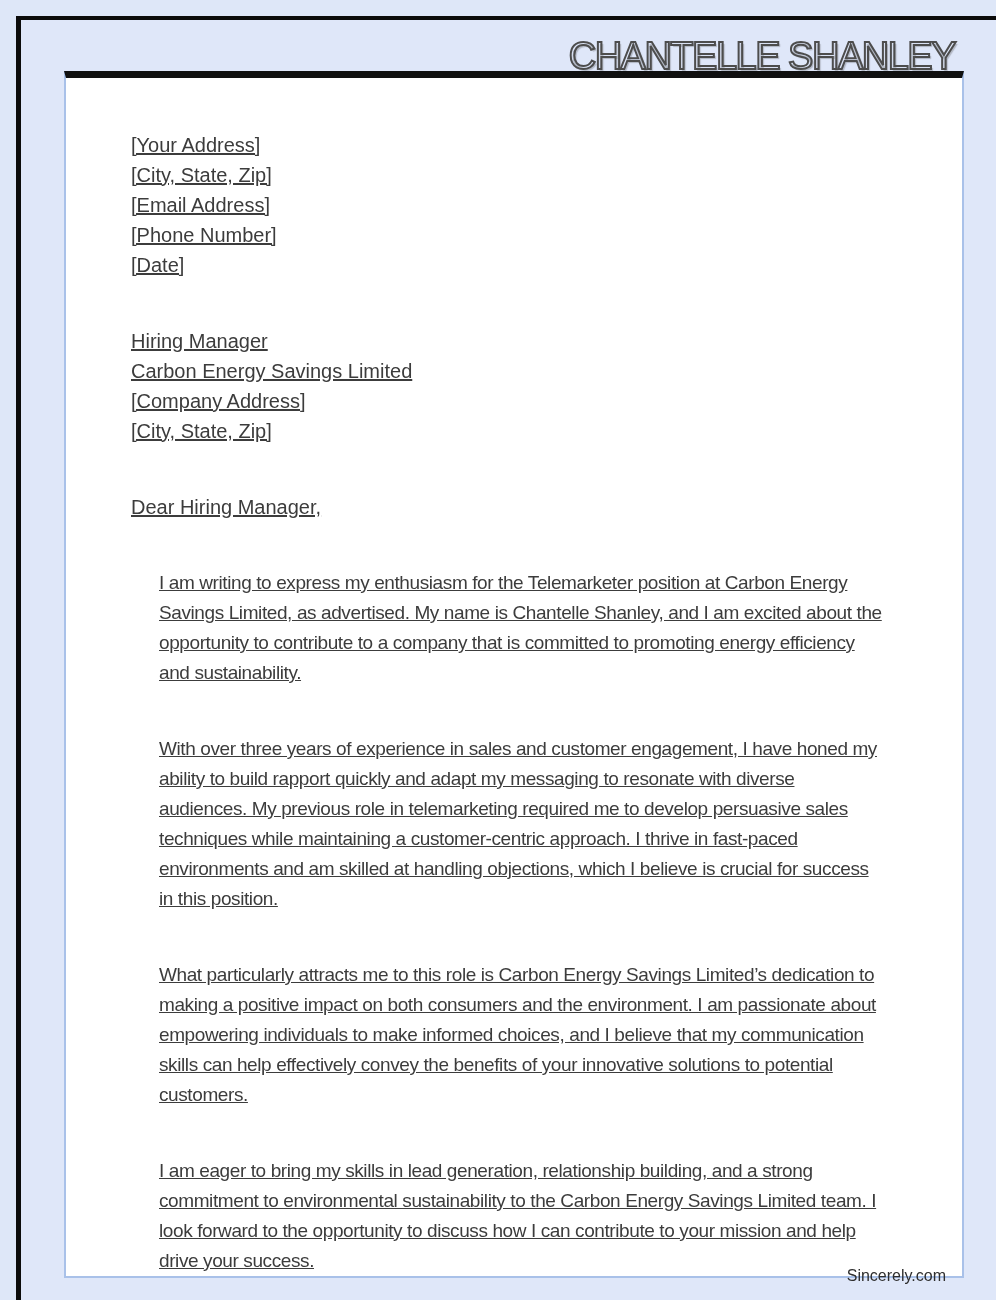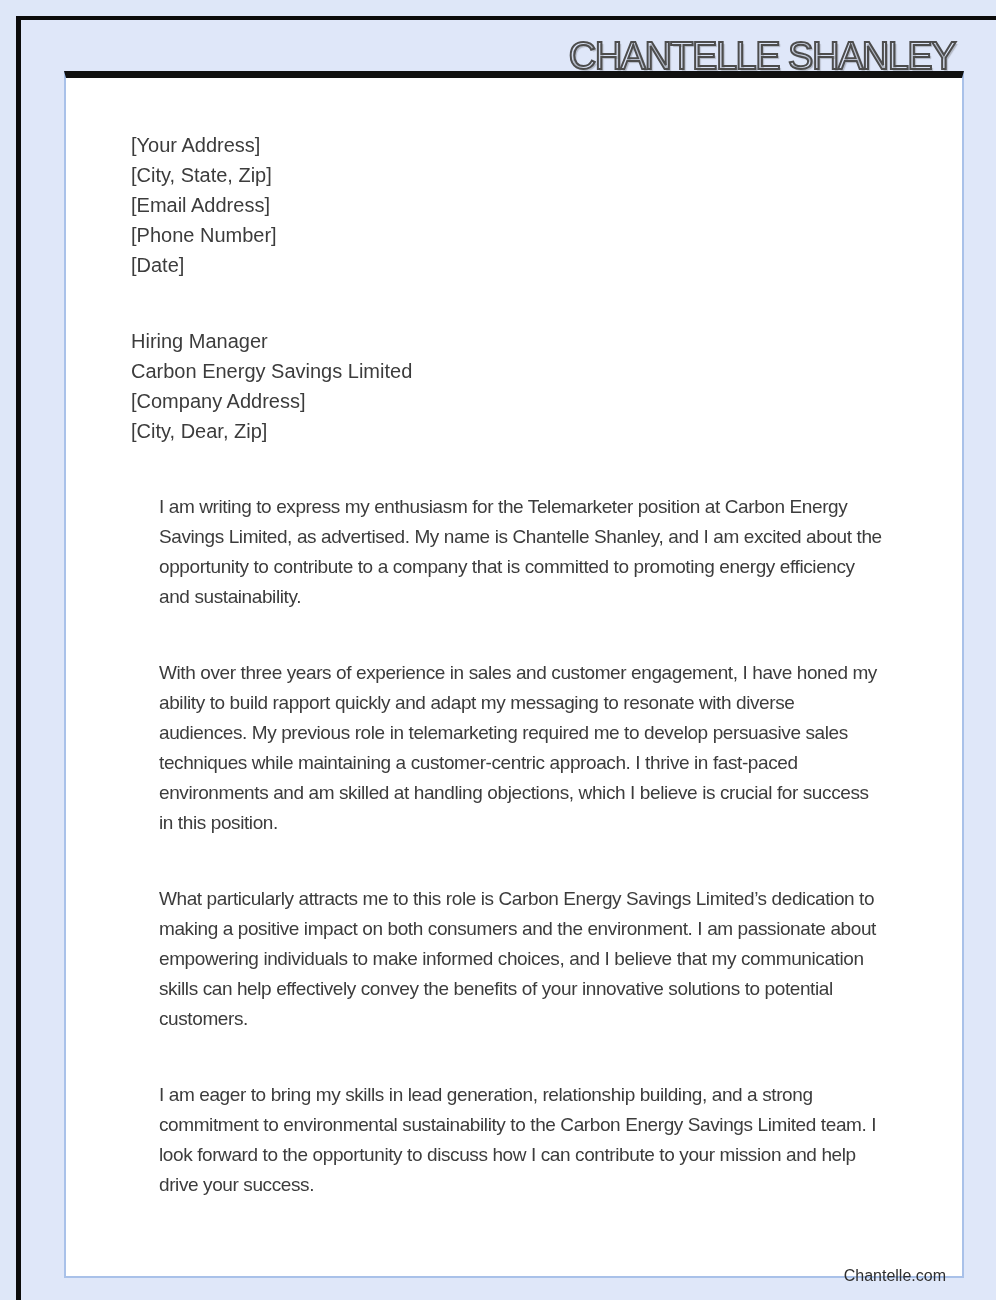--- a/index.html
+++ b/index.html
@@ -52,20 +52,21 @@
     position: absolute;
     left: 94px;              
     top: 94px;               
     width: 812px;
     color: #3c3c3c;
   }
   .block {
     white-space: pre-line;
     line-height: 30px;
     margin-bottom: 30px;
+    text-decoration: underline;
   }
   .block.plain {
     font-size: 20px;
     letter-spacing: 0;
   }
   .block.body-par {
     font-size: 19px;
     letter-spacing: -0.4px;
     margin-left: 28px;
   }
@@ -91,22 +92,23 @@
   <div class="letter">
     <div class="block plain">[Your Address]
 [City, State, Zip]
 [Email Address]
 [Phone Number]
 [Date]</div>
 
     <div class="block plain">Hiring Manager
 Carbon Energy Savings Limited
 [Company Address]
-[City, Dear, Zip]</div>
+[City, State, Zip]</div>
 
+    <div class="block plain">Dear Hiring Manager,</div>
 
     <div class="block body-par">I am writing to express my enthusiasm for the Telemarketer position at Carbon Energy
 Savings Limited, as advertised. My name is Chantelle Shanley, and I am excited about the
 opportunity to contribute to a company that is committed to promoting energy efficiency
 and sustainability.</div>
 
     <div class="block body-par">With over three years of experience in sales and customer engagement, I have honed my
 ability to build rapport quickly and adapt my messaging to resonate with diverse
 audiences. My previous role in telemarketing required me to develop persuasive sales
 techniques while maintaining a customer-centric approach. I thrive in fast-paced
@@ -120,15 +122,15 @@
 customers.</div>
 
     <div class="block body-par">I am eager to bring my skills in lead generation, relationship building, and a strong
 commitment to environmental sustainability to the Carbon Energy Savings Limited team. I
 look forward to the opportunity to discuss how I can contribute to your mission and help
 drive your success.</div>
 
 
   </div>
 
-  <div class="watermark">Chantelle.com</div>
+  <div class="watermark">Sincerely.com</div>
 
 </div>
 
 </body></html>

